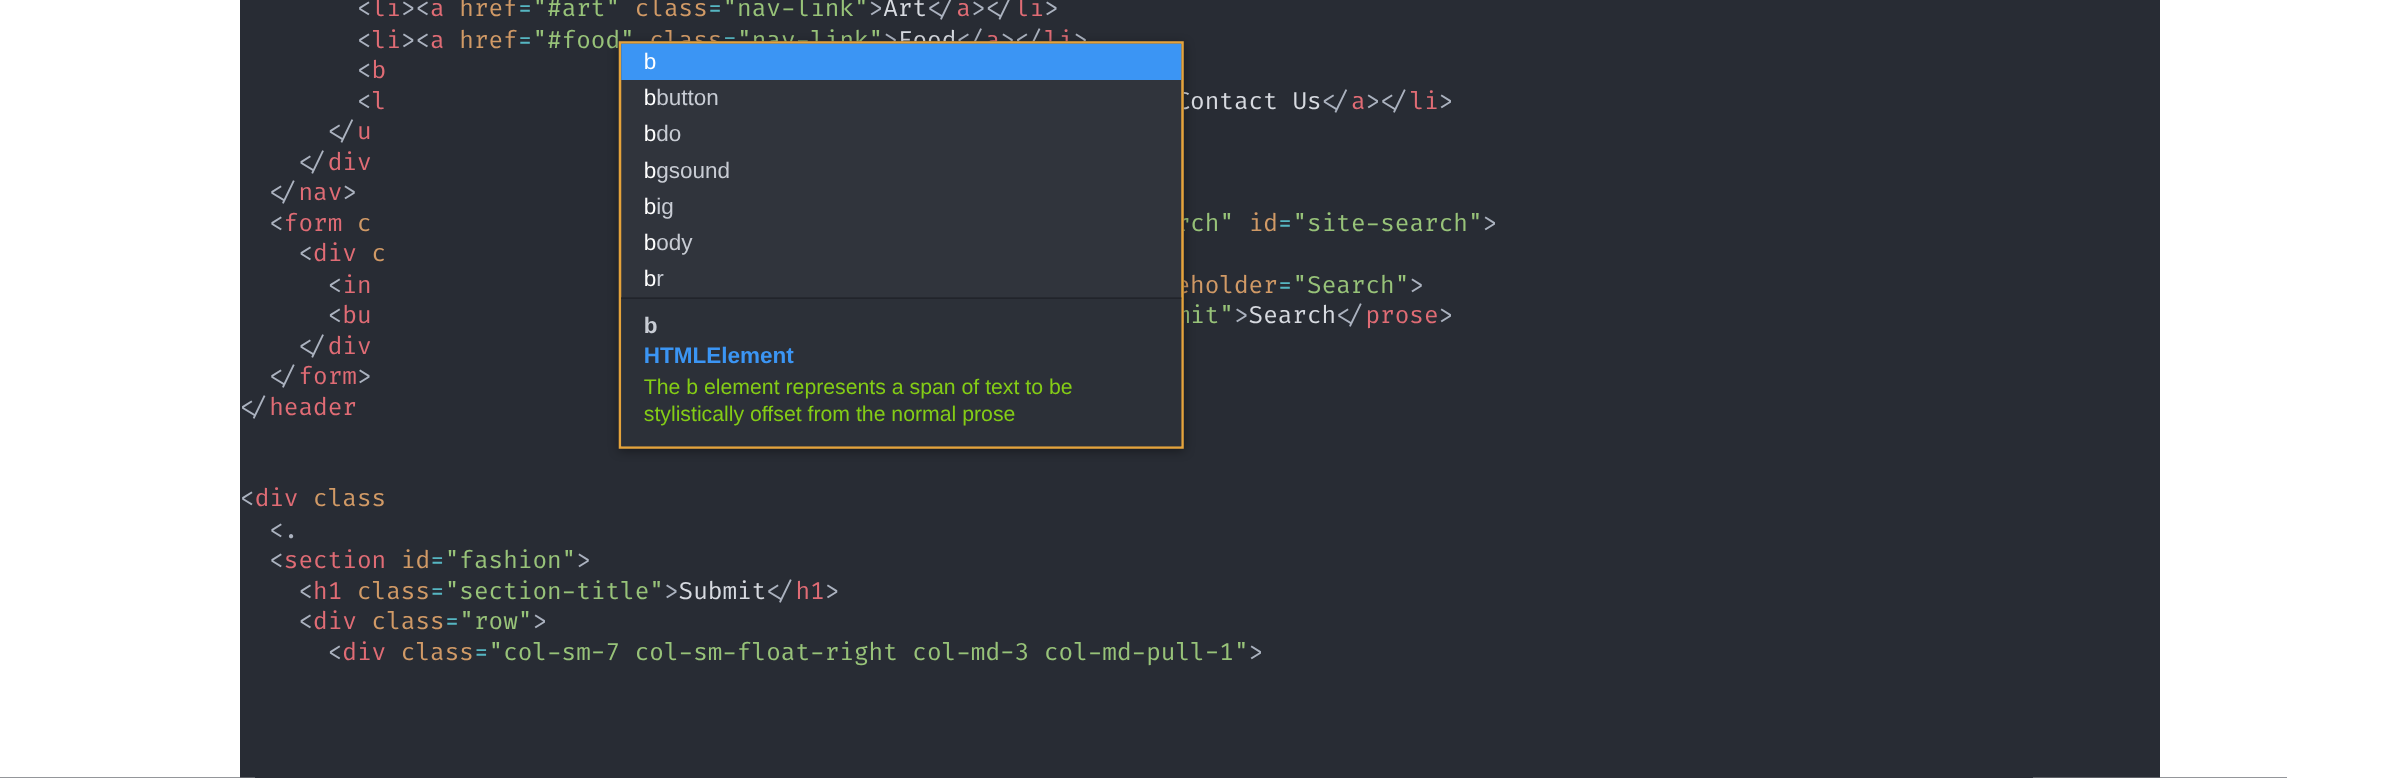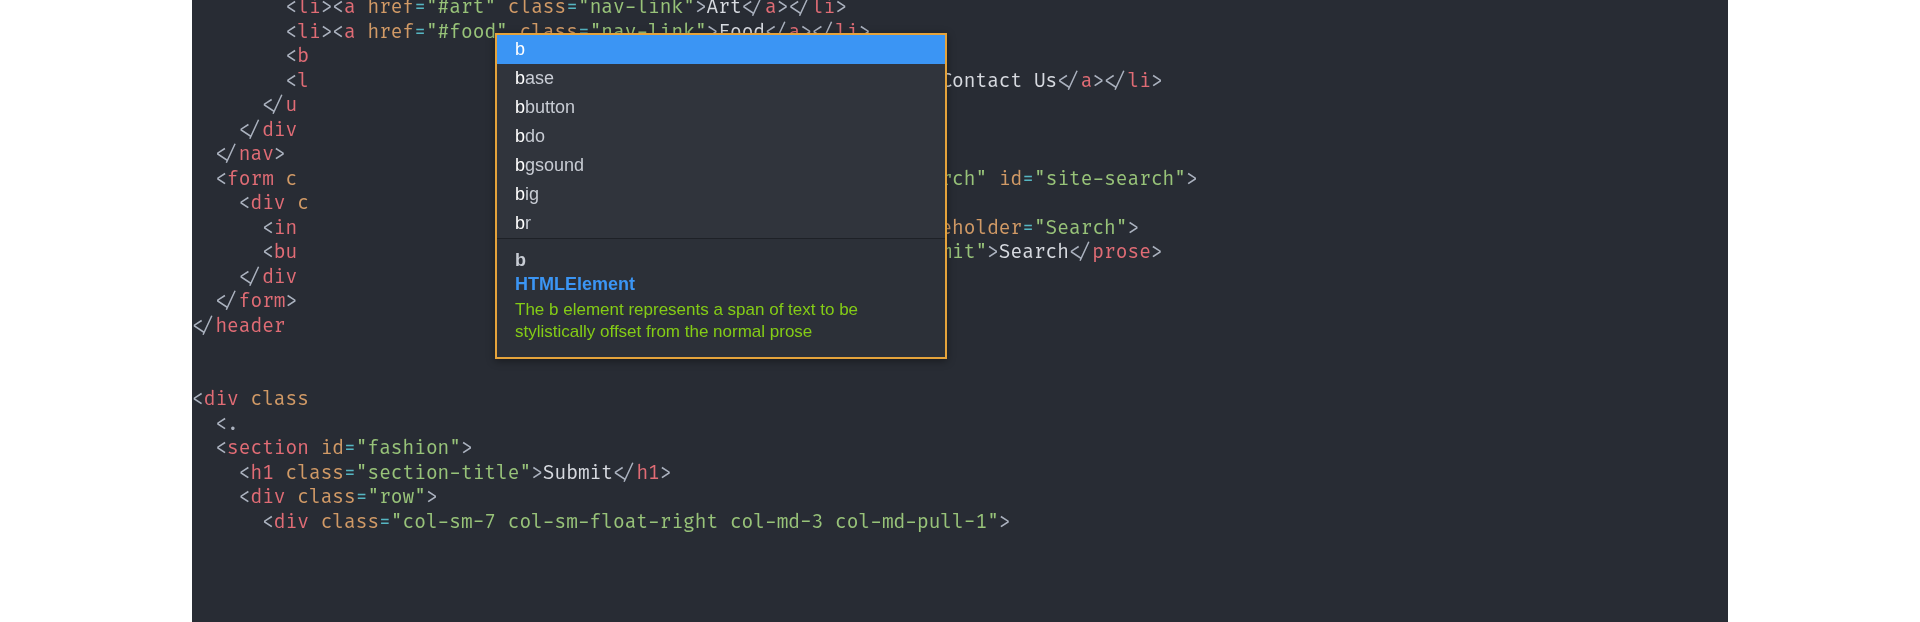--- a/index.html
+++ b/index.html
@@ -95,25 +95,25 @@
 <span></span><span class="br">&lt;</span><span class="t">div</span> <span class="a">class</span>
 <span class="p">  &lt;.</span>
 <span>  </span><span class="br">&lt;</span><span class="t">section</span> <span class="a">id</span><span class="eq">=</span><span class="s">"fashion"</span><span class="br">&gt;</span>
 <span>    </span><span class="br">&lt;</span><span class="t">h1</span> <span class="a">class</span><span class="eq">=</span><span class="s">"section-title"</span><span class="br">&gt;</span><span class="txw">Submit</span><span class="br">&lt;/</span><span class="t">h1</span><span class="br">&gt;</span>
 <span>    </span><span class="br">&lt;</span><span class="t">div</span> <span class="a">class</span><span class="eq">=</span><span class="s">"row"</span><span class="br">&gt;</span>
 <span>      </span><span class="br">&lt;</span><span class="t">div</span> <span class="a">class</span><span class="eq">=</span><span class="s">"col-sm-7 col-sm-float-right col-md-3 col-md-pull-1"</span><span class="br">&gt;</span></pre>
 
   <div class="ac">
     <div class="ac-list" id="ac-list">
         <div class="ac-row sel"><span class="m">b</span><span></span></div>
-        <div class="ac-row"><span class="m">b</span><span>ase</span></div>
         <div class="ac-row"><span class="m">b</span><span>button</span></div>
         <div class="ac-row"><span class="m">b</span><span>do</span></div>
         <div class="ac-row"><span class="m">b</span><span>gsound</span></div>
         <div class="ac-row"><span class="m">b</span><span>ig</span></div>
+        <div class="ac-row"><span class="m">b</span><span>ody</span></div>
         <div class="ac-row"><span class="m">b</span><span>r</span></div>
       </div>
     <div class="ac-doc">
       <div class="sig">b</div>
       <div class="type">HTMLElement</div>
       <div class="desc">The b element represents a span of text to be stylistically offset from the normal prose</div>
     </div>
   </div>
 </div>
 

